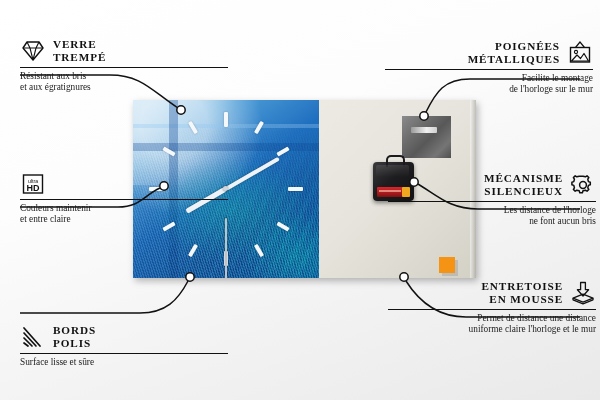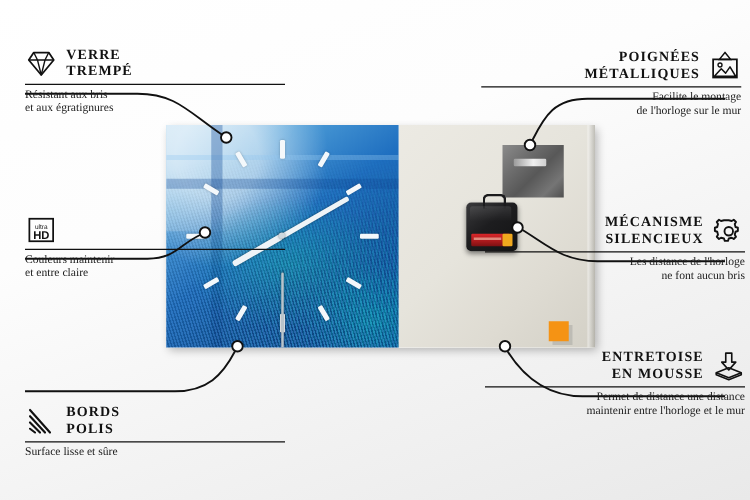--- a/index.html
+++ b/index.html
@@ -235,16 +235,16 @@
         <div class="ttl">EN MOUSSE</div>
       </div>
       <svg class="ico" viewBox="0 0 26 24">
         <path d="M10.6 1.5 h4.8 v7.2 h3.2 L13 15 L7.4 8.7 h3.2 z" fill="none" stroke="#111" stroke-width="1.3" stroke-linejoin="round"></path>
         <path d="M13 13.2 L23 17.2 L13 21.2 L3 17.2 Z" fill="none" stroke="#111" stroke-width="1.3" stroke-linejoin="round"></path>
         <path d="M3 17.2 v1.6 L13 22.8 L23 18.8 v-1.6" fill="none" stroke="#111" stroke-width="1.3" stroke-linejoin="round"></path>
       </svg>
     </div>
     <div class="rule"></div>
     <div class="sub">Permet de distance une distance</div>
-    <div class="sub">maintenir entre l'horloge et le mur</div>
+    <div class="sub">uniforme claire l'horloge et le mur</div>
   </div>
 
 </div>
 
 </body></html>

